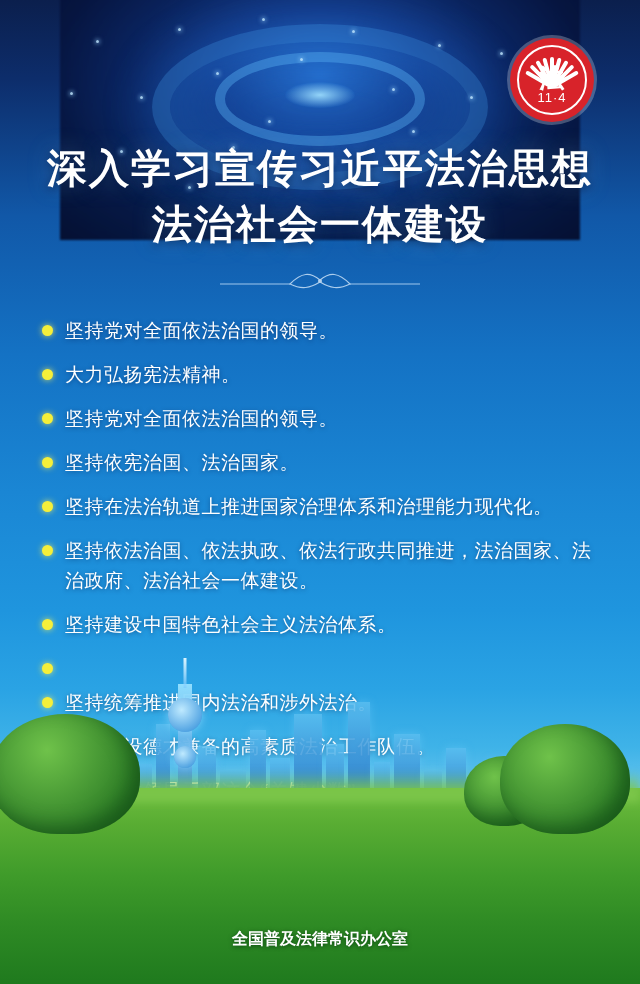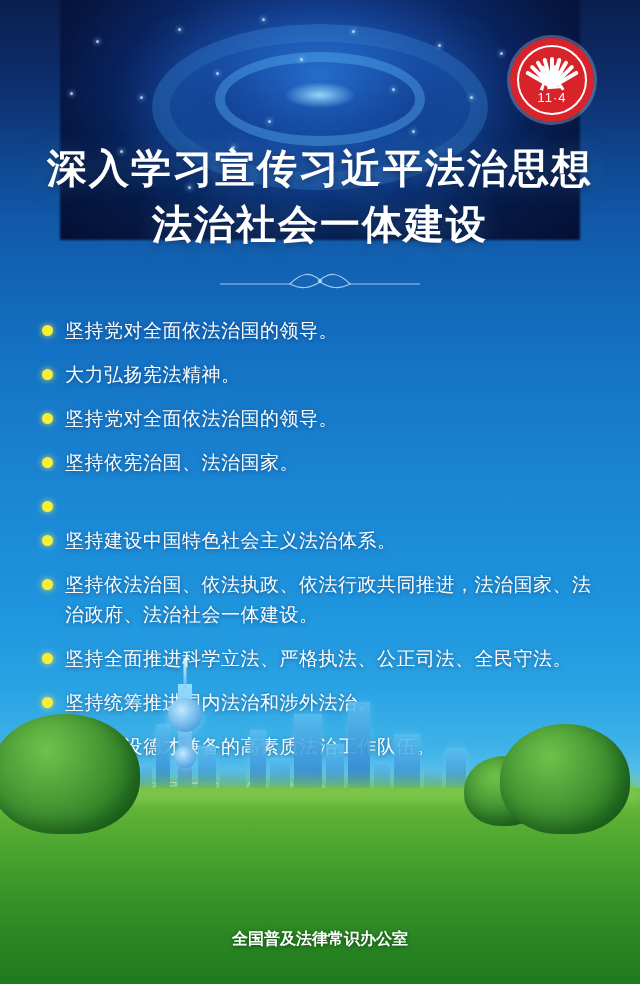--- a/index.html
+++ b/index.html
@@ -357,32 +357,32 @@
     <div class="item">
       <span class="dot"></span>
       <span class="item-text">坚持党对全面依法治国的领导。</span>
     </div>
     <div class="item">
       <span class="dot"></span>
       <span class="item-text">坚持依宪治国、法治国家。</span>
     </div>
     <div class="item">
       <span class="dot"></span>
+      <span class="item-text">坚持在法治轨道上推进国家治理体系和治理能力现代化。</span>
+    </div>
+    <div class="item">
+      <span class="dot"></span>
+      <span class="item-text">坚持依法治国、依法执政、依法行政共同推进，法治国家、法治政府、法治社会一体建设。</span>
     </div>
     <div class="item">
       <span class="dot"></span>
       <span class="item-text">坚持建设中国特色社会主义法治体系。</span>
     </div>
     <div class="item">
       <span class="dot"></span>
-      <span class="item-text">坚持依法治国、依法执政、依法行政共同推进，法治国家、法治政府、法治社会一体建设。</span>
-    </div>
-    <div class="item">
-      <span class="dot"></span>
-      <span class="item-text">坚持全面推进科学立法、严格执法、公正司法、全民守法。</span>
     </div>
     <div class="item">
       <span class="dot"></span>
       <span class="item-text">坚持统筹推进国内法治和涉外法治。</span>
     </div>
     <div class="item">
       <span class="dot"></span>
       <span class="item-text">坚持建设德才兼备的高素质法治工作队伍。</span>
     </div>
     <div class="item">

